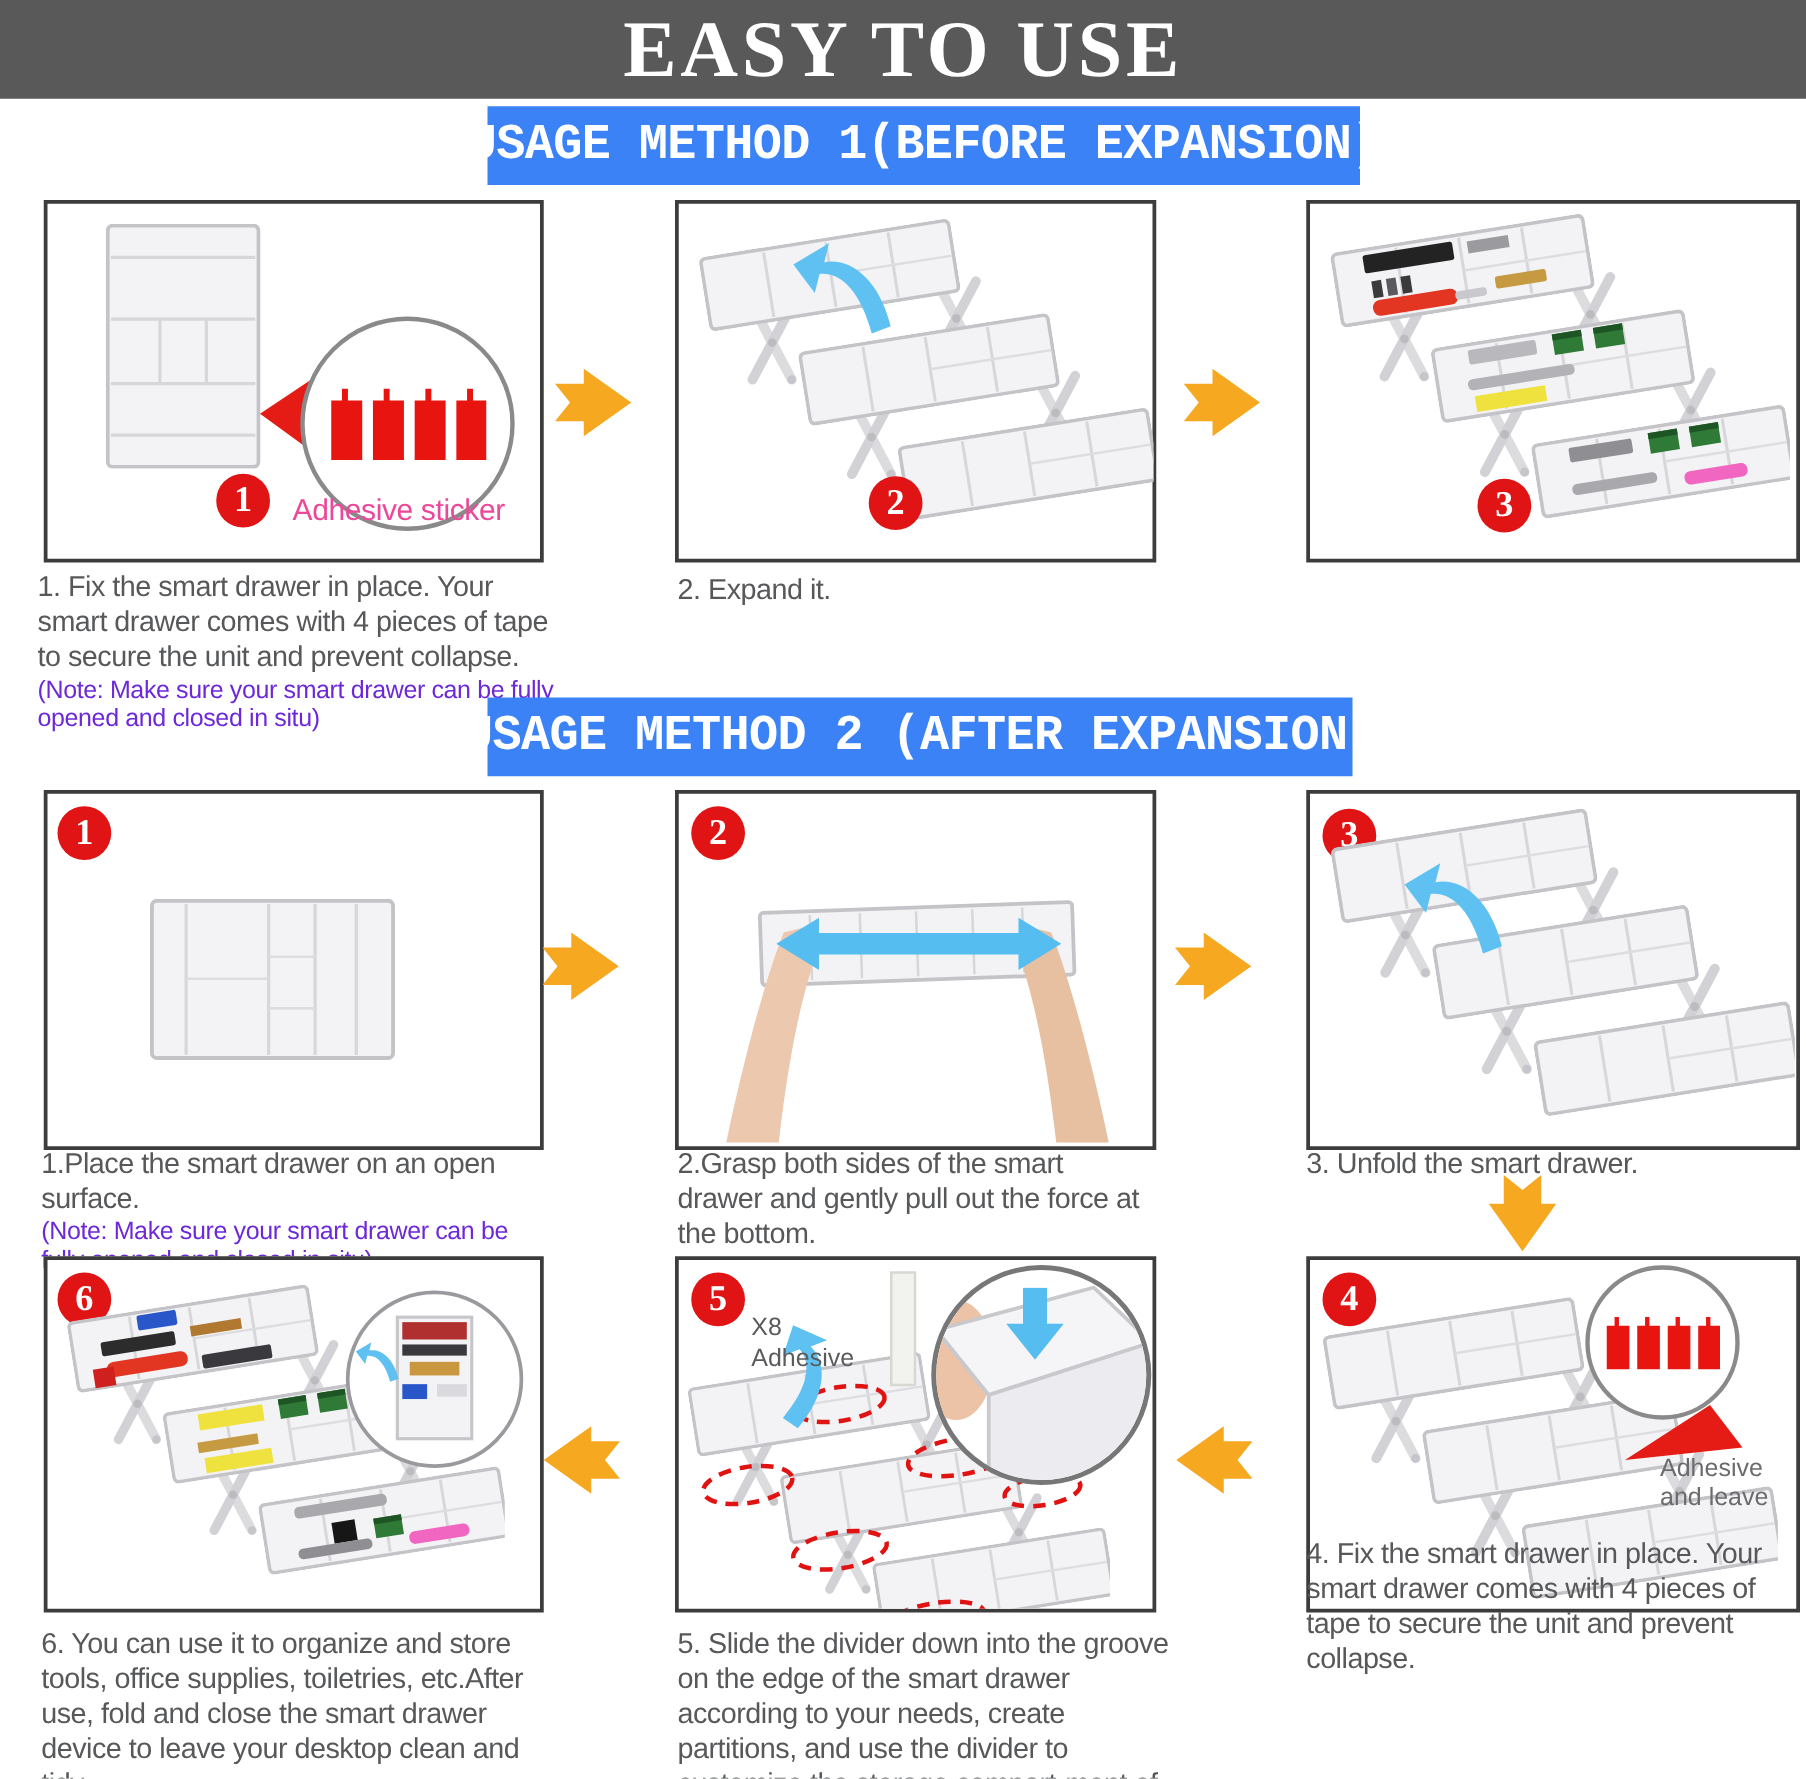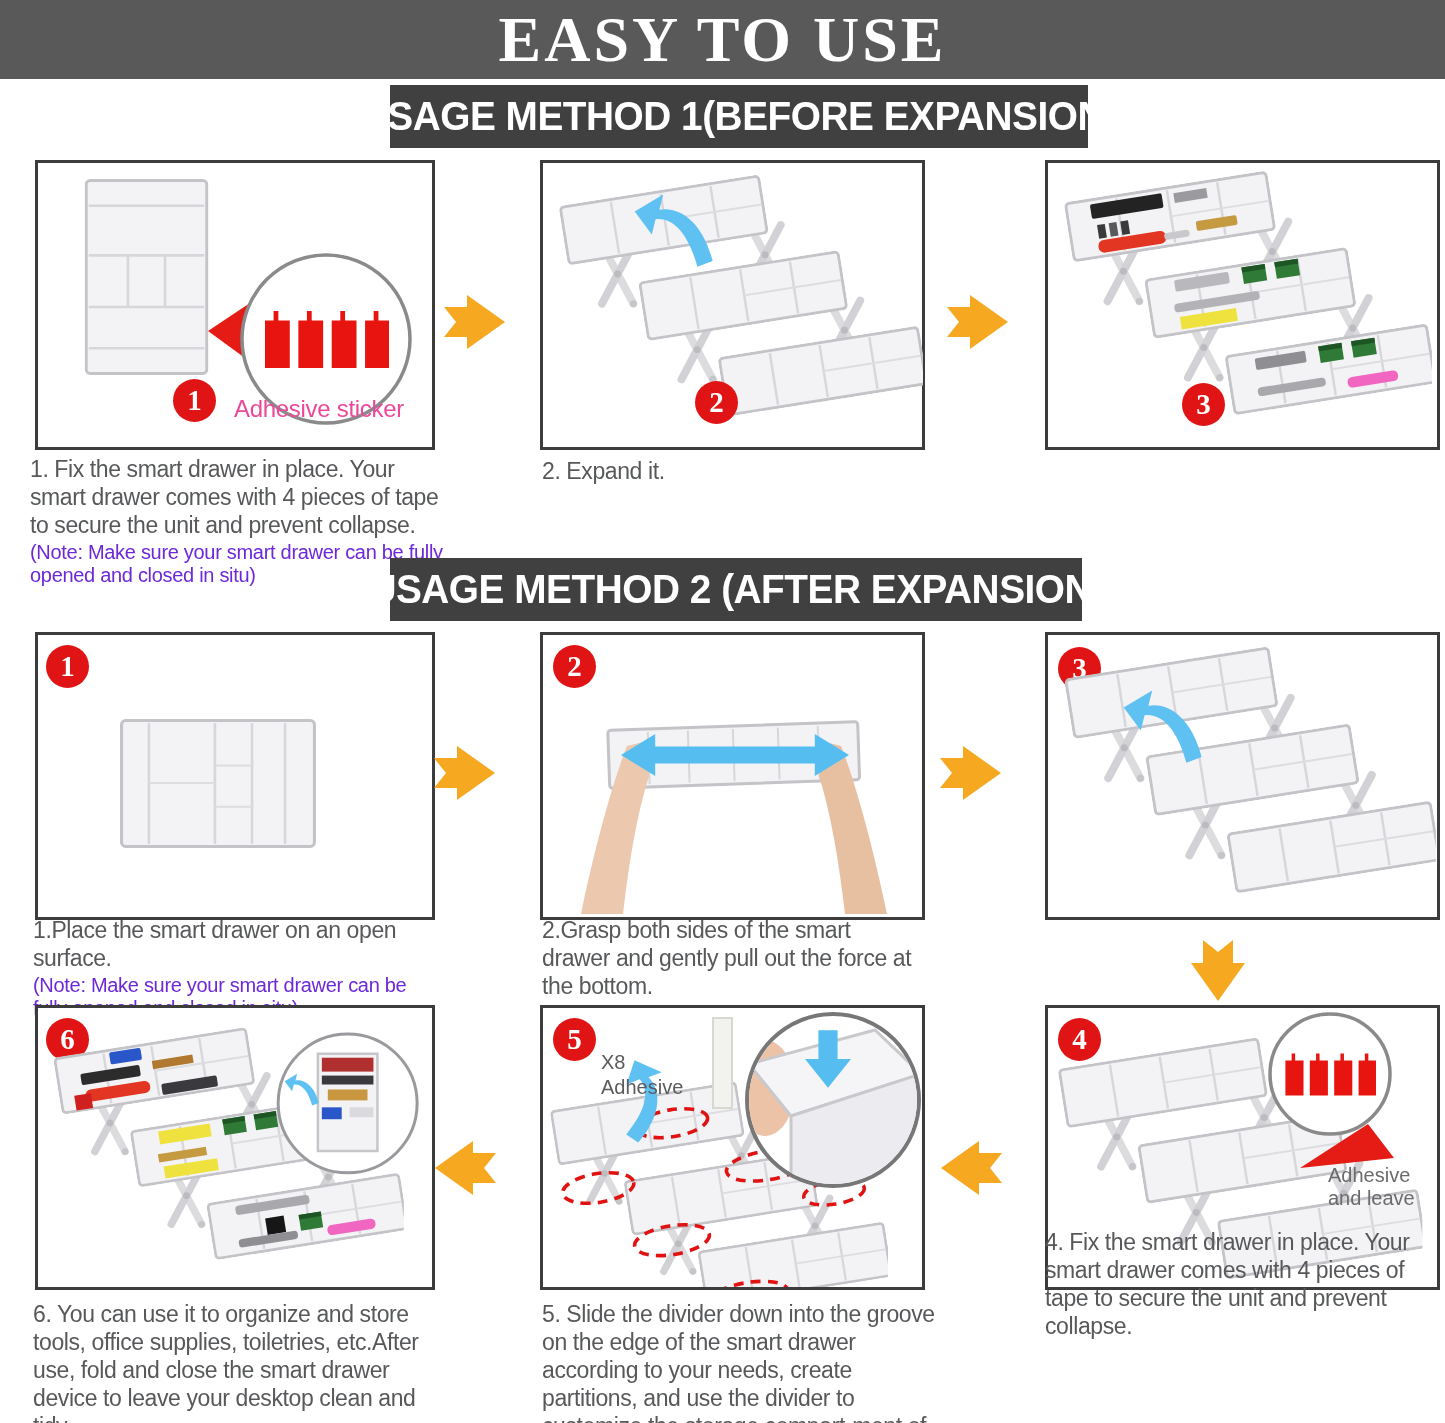--- a/index.html
+++ b/index.html
@@ -3,21 +3,21 @@
 <meta charset="utf-8">
 <style>
   html,body{margin:0;padding:0;background:#fff;}
   .canvas{position:relative;width:1445px;height:1423px;background:#fff;overflow:hidden;
           font-family:"Liberation Sans",sans-serif;}
   .abs{position:absolute;}
   .titlebar{position:absolute;left:0;top:0;width:1445px;height:79px;background:#595959;
             display:flex;align-items:center;justify-content:center;}
   .titlebar span{color:#fff;font-family:"Liberation Serif",serif;font-weight:bold;
                  font-size:64px;letter-spacing:3px;}
-  .methodbar{position:absolute;background:#404040;display:flex;align-items:center;justify-content:center;}
+  .methodbar{position:absolute;background:#3b82f6;display:flex;align-items:center;justify-content:center;font-family:Liberation Mono, monospace;}
   .methodbar span{color:#fff;font-weight:bold;font-size:40px;letter-spacing:-0.5px;transform:scaleX(0.97);white-space:nowrap;}
   .panel{position:absolute;background:#fff;border:3px solid #3c3c3c;box-sizing:border-box;}
   .badge{position:absolute;width:43px;height:43px;border-radius:50%;background:#e01414;
          color:#fff;text-align:center;font-family:"Liberation Serif",serif;font-weight:bold;
          font-size:29px;line-height:43px;}
   .cap{position:absolute;font-size:23px;line-height:1.22;letter-spacing:-0.4px;color:#57585a;}
   .note{font-size:20px;line-height:1.16;color:#6d28d9;margin-top:2px;letter-spacing:-0.3px;}
   .photo-label{position:absolute;font-size:24px;color:#ec4899;letter-spacing:-0.3px;}
   .divider-label{position:absolute;font-size:20px;color:#5a5b5d;text-align:left;line-height:1.25;}
   .mini-label{position:absolute;font-size:20px;color:#6a6b6d;line-height:1.15;}
@@ -229,20 +229,23 @@
       </svg>
   </div>
 
   <div class="cap" style="left:33px;top:916px;width:410px">
     <span>1.Place the smart drawer on an open surface.</span>
     <div class="note">(Note: Make sure your smart drawer can be fully opened and closed in situ)</div>
   </div>
   <div class="cap" style="left:542px;top:916px;width:382px">
     <span>2.Grasp both sides of the smart drawer and gently pull out the force at the bottom.</span>
   </div>
+  <div class="cap" style="left:1045px;top:916px;width:395px">
+    <span>3. Unfold the smart drawer.</span>
+  </div>
 
   <svg class="abs" style="left:1190px;top:940px" width="56" height="62" viewBox="0 0 56 62">
     <g transform="translate(56,0) rotate(90)">
         <use href="#arrow-y" width="62" height="56"></use>
       </g>
   </svg>
 
   <div class="panel" style="left:35px;top:1005px;width:400px;height:285px">
     <div class="badge" style="left:8px;top:10px">6</div>
     <svg class="abs" style="left:2px;top:4px" width="392" height="276" viewBox="0 0 395 278">

